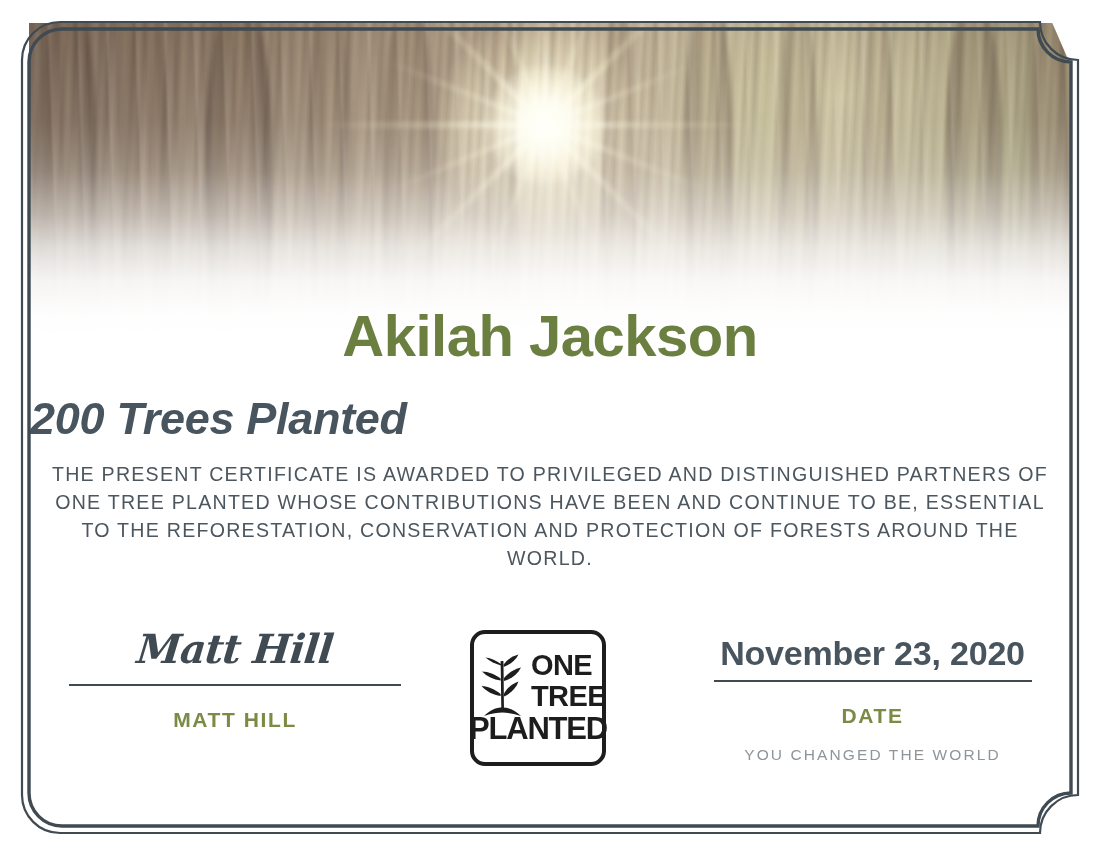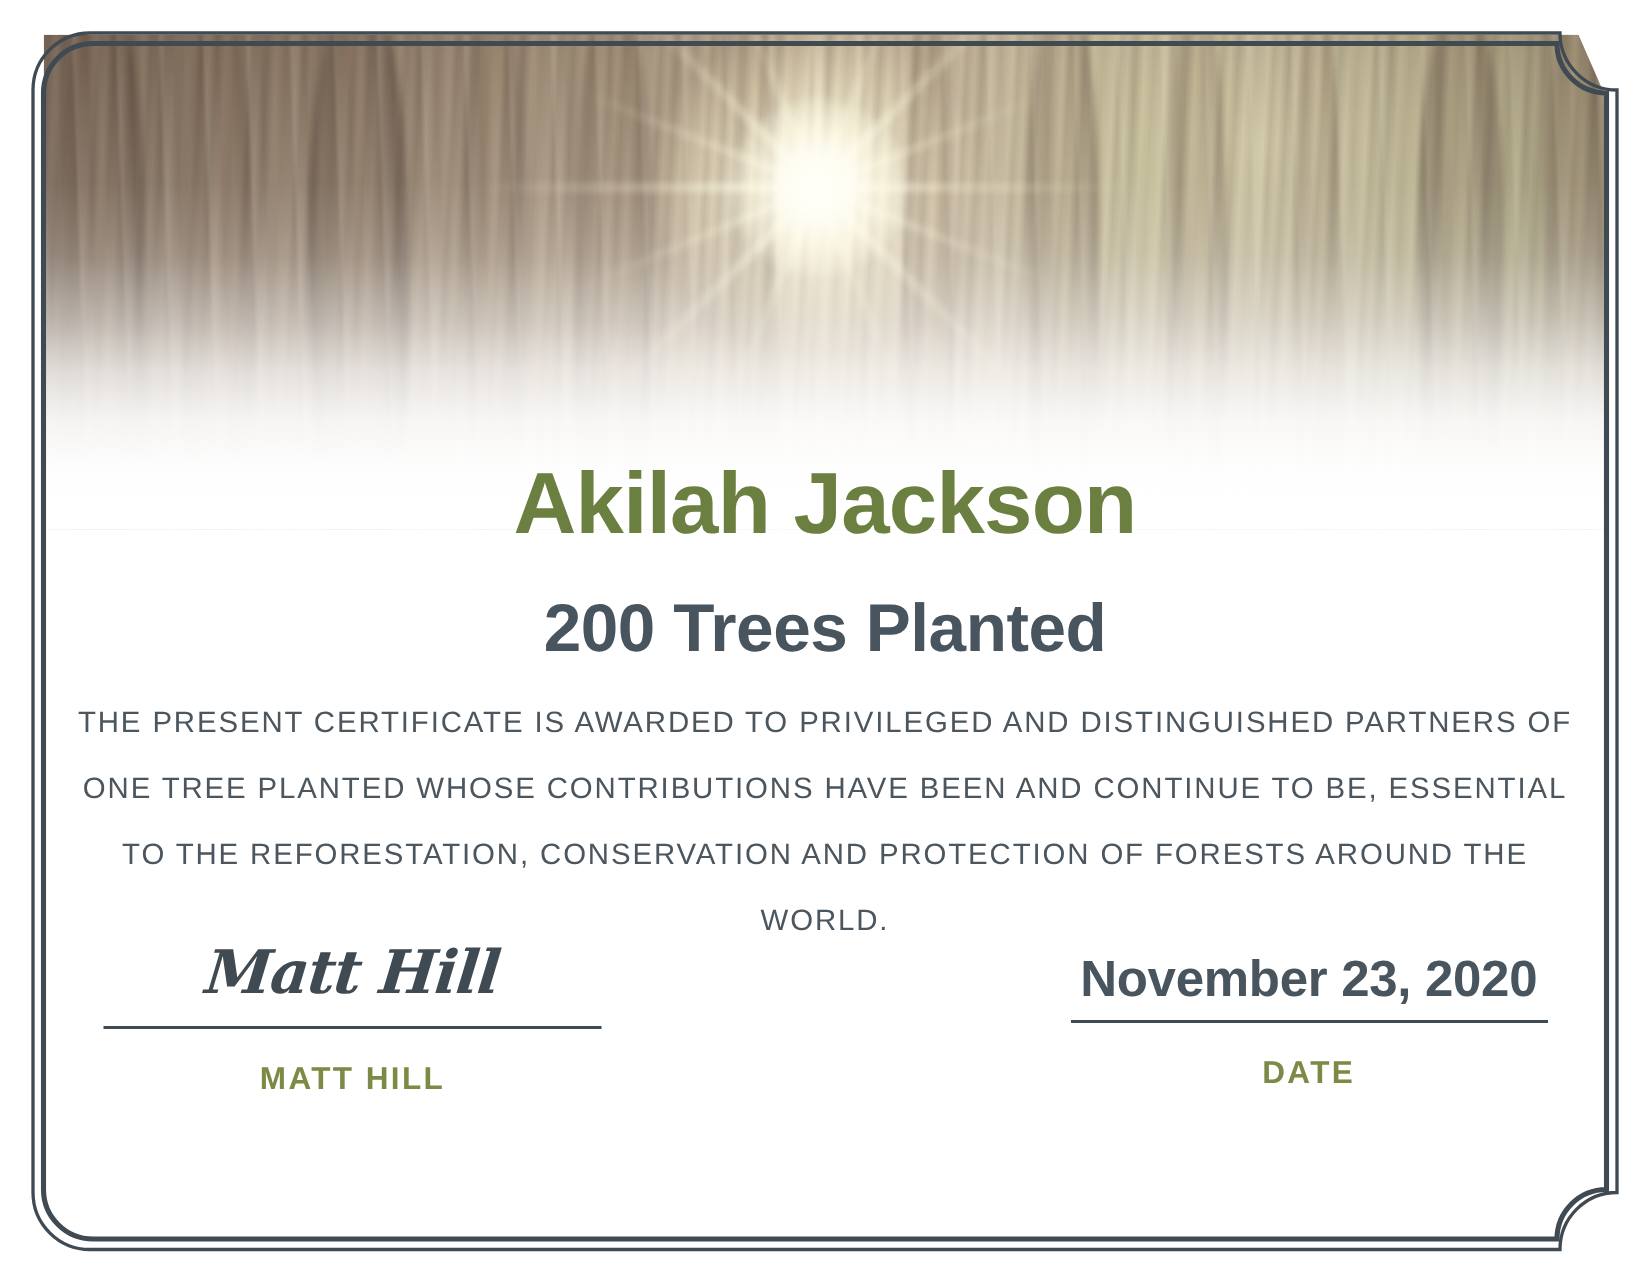--- a/index.html
+++ b/index.html
@@ -181,39 +181,40 @@
     color: #6b8040;
     letter-spacing: -0.5px;
     line-height: 1;
     white-space: nowrap;
   }
 
   .award-line {
     position: absolute;
     top: 372px;
     left: 0; right: 0;
-    text-align: center;
+    text-align: left;
     font-size: 45px;
     font-weight: bold;
     color: #48545e;
     letter-spacing: -0.3px;
     line-height: 1;
     white-space: nowrap;
+    font-style: italic;
   }
 
   .citation {
     position: absolute;
     top: 436px;
     left: 18px;
     width: 1004px;
     text-align: center;
     font-size: 19.6px;
     color: #4c565e;
     letter-spacing: 1.25px;
-    line-height: 44px;
+    line-height: 28px;
     text-transform: uppercase;
   }
 
   
   .footer {
     position: absolute;
     top: 596px;
     left: 0;
     width: 1040px;
     height: 180px;
@@ -340,25 +341,56 @@
     <div class="citation">The present certificate is awarded to privileged and distinguished partners of One Tree Planted whose contributions have been and continue to be, essential to the reforestation, conservation and protection of forests around the world.</div>
 
     <div class="footer">
 
       <div class="col col-sign">
         <div class="signature-script">Matt Hill</div>
         <div class="rule"></div>
         <div class="label-olive">Matt Hill</div>
       </div>
 
+      <div class="col col-logo">
+        <div class="logo-box">
+          <svg viewBox="0 0 140 140" xmlns="http://www.w3.org/2000/svg">
+            <rect x="4" y="4" width="132" height="132" rx="13" ry="13" fill="none" stroke="#1d1d1d" stroke-width="4"></rect>
+
+            <g fill="#1d1d1d">
+
+              <path d="M33.4 84 C33.0 68, 33.0 50, 32.6 33 L35.4 33 C35.8 50, 35.8 68, 36.0 84 Z"></path>
+
+              <path d="M16 88 C22 82, 28 79.5, 34.5 79.5 C41 79.5, 47 82, 53 88 C45 85.5, 39 84.6, 34.5 84.6 C30 84.6, 24 85.5, 16 88 Z"></path>
+
+              <path d="M33 37.5 C27 35.5, 21.5 33.2, 17.5 29.5 C23 30.2, 28.5 32.6, 33 36 Z"></path>
+
+              <path d="M35.6 36.5 C39.5 31.5, 44.5 28, 50.5 26.5 C47.5 32.5, 42 36.5, 35.6 39 Z"></path>
+
+              <path d="M32.6 52.5 C25.5 51.5, 19 48.5, 14 43.5 C20.5 43.5, 27 46.5, 32.6 50.5 Z"></path>
+
+              <path d="M36 50 C40.5 44.5, 46.5 41, 53 39.5 C49.5 46.5, 43 51, 36 53 Z"></path>
+
+              <path d="M32.6 68 C25 67, 18.5 63.5, 13.5 58 C20.5 58.2, 27 61.5, 32.6 66 Z"></path>
+
+              <path d="M36 65.5 C39.5 59.5, 44.5 55.5, 50.5 53.5 C48 60.5, 42.5 65.5, 36 68.5 Z"></path>
+            </g>
+
+            <text x="63" y="47" font-family="Liberation Sans, sans-serif" font-size="29" font-weight="bold" fill="#1d1d1d" letter-spacing="-0.6">ONE</text>
+            <text x="63" y="78" font-family="Liberation Sans, sans-serif" font-size="29" font-weight="bold" fill="#1d1d1d" letter-spacing="-0.6">TREE</text>
+            <text x="70" y="111" font-family="Liberation Sans, sans-serif" font-size="31" font-weight="bold" fill="#1d1d1d" letter-spacing="-1.2" text-anchor="middle">PLANTED</text>
+          </svg>
+        </div>
+      </div>
 
       <div class="col col-date">
         <div class="date-value">November 23, 2020</div>
         <div class="rule"></div>
         <div class="label-olive">Date</div>
+        <div class="subcaption-light">You changed the world</div>
       </div>
 
     </div>
   </div>
 
   <div class="border-layer">
     <svg viewBox="0 0 1100 855" xmlns="http://www.w3.org/2000/svg">
 
       <path d="M 22,60 A 38,38 0 0 1 60,22 L 1040,22 A 38,38 0 0 0 1078,60
                L 1078,795 A 38,38 0 0 0 1040,833 L 60,833 A 38,38 0 0 1 22,795 Z" fill="none" stroke="#3f4a52" stroke-width="2.2"></path>

